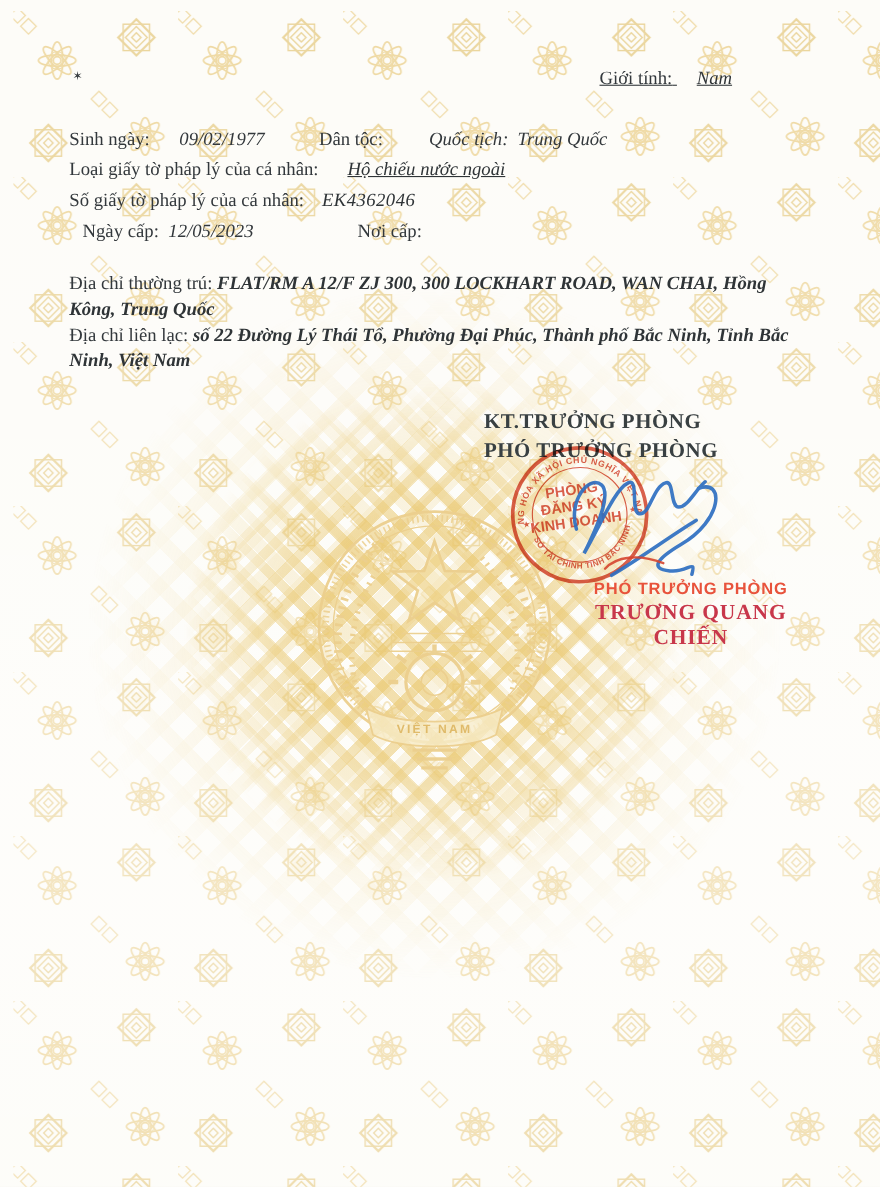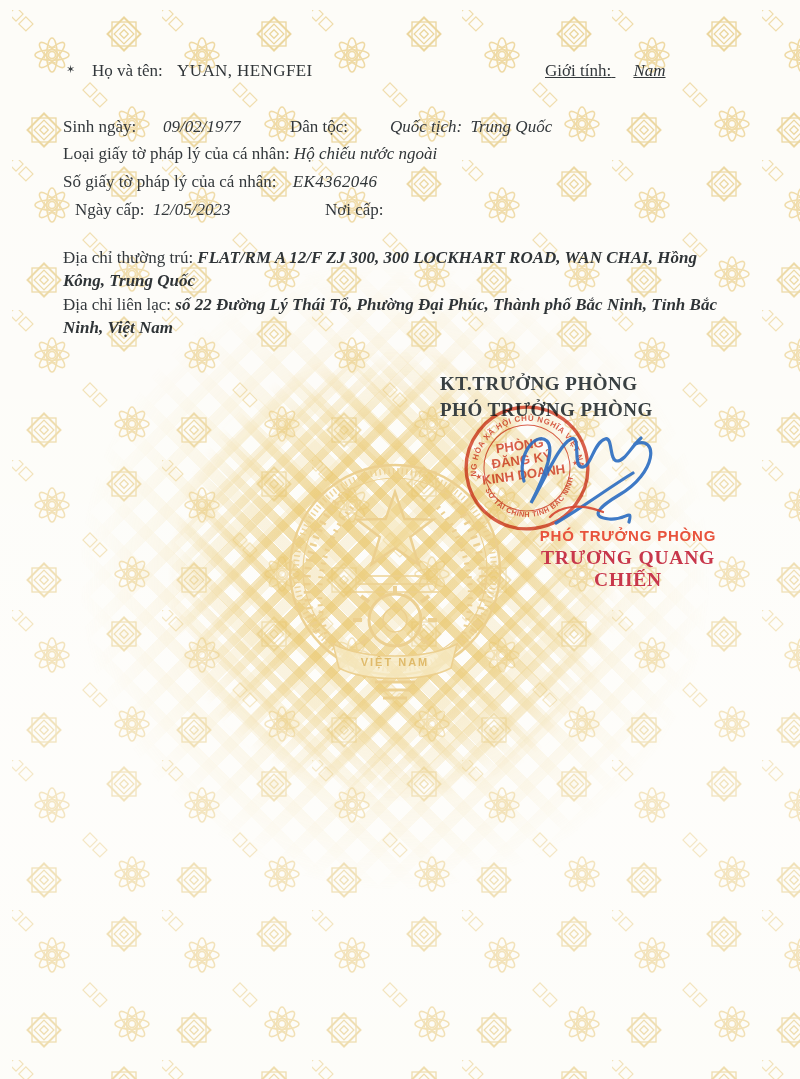--- a/index.html
+++ b/index.html
@@ -119,43 +119,39 @@
 
       <path d="M-62 74 C-30 90 30 90 62 74 L56 98 C30 112 -30 112 -56 98 Z" fill="rgba(247,236,201,0.8)" stroke-width="1.6"></path>
 
       <path d="M-20 112 L20 112 M-16 120 L16 120 M-12 128 L12 128" stroke-width="3"></path>
     </g>
     <text x="0" y="96" text-anchor="middle" font-size="11" font-weight="bold" letter-spacing="2" fill="#dfb967" font-family="Liberation Sans, sans-serif">VIỆT NAM</text>
   </svg>
 
   <span class="star-mark">✶</span>
 
-  <div class="abs" style="left:92px; top:60px;">
-    <span class="lbl">Họ và tên:</span><span class="gap"></span>
-    <span class="val" style="letter-spacing:.4px;">YUAN, HENGFEI</span>
-  </div>
   <div class="abs" style="left:545px; top:60px;text-decoration:underline;">
     <span class="lbl">Giới tính:</span>
     <span class="val it" style="margin-left:18px;">Nam</span>
   </div>
 
 
   <div class="abs" style="left:63px; top:116px;text-align:right;">
     <span class="lbl">Sinh ngày:</span>
   </div>
   <div class="abs it" style="left:163px; top:116px;">09/02/1977</div>
   <div class="abs" style="left:290px; top:116px;">Dân tộc:</div>
   <div class="abs it" style="left:390px; top:116px;">
     <span>Quốc tịch:</span>
     <span style="margin-left:4px;text-align:right;">Trung Quốc</span>
   </div>
 
   <div class="abs" style="left:63px; top:143px;">
     <span class="lbl">Loại giấy tờ pháp lý của cá nhân:</span>
-    <span class="val it" style="">Hộ chiếu nước ngoài</span>
+    <span class="val it" style="margin-left:22px;text-decoration:underline;">Hộ chiếu nước ngoài</span>
   </div>
 
   <div class="abs" style="left:63px; top:171px;">
     <span class="lbl">Số giấy tờ pháp lý của cá nhân:</span>
     <span class="val it" style="margin-left:12px; letter-spacing:.4px;">EK4362046</span>
   </div>
 
   <div class="abs" style="left:63px; top:199px;padding-left:12px;">Ngày cấp:</div>
   <div class="abs it" style="left:153px; top:199px;">12/05/2023</div>
   <div class="abs" style="left:325px; top:199px;">Nơi cấp:</div>

